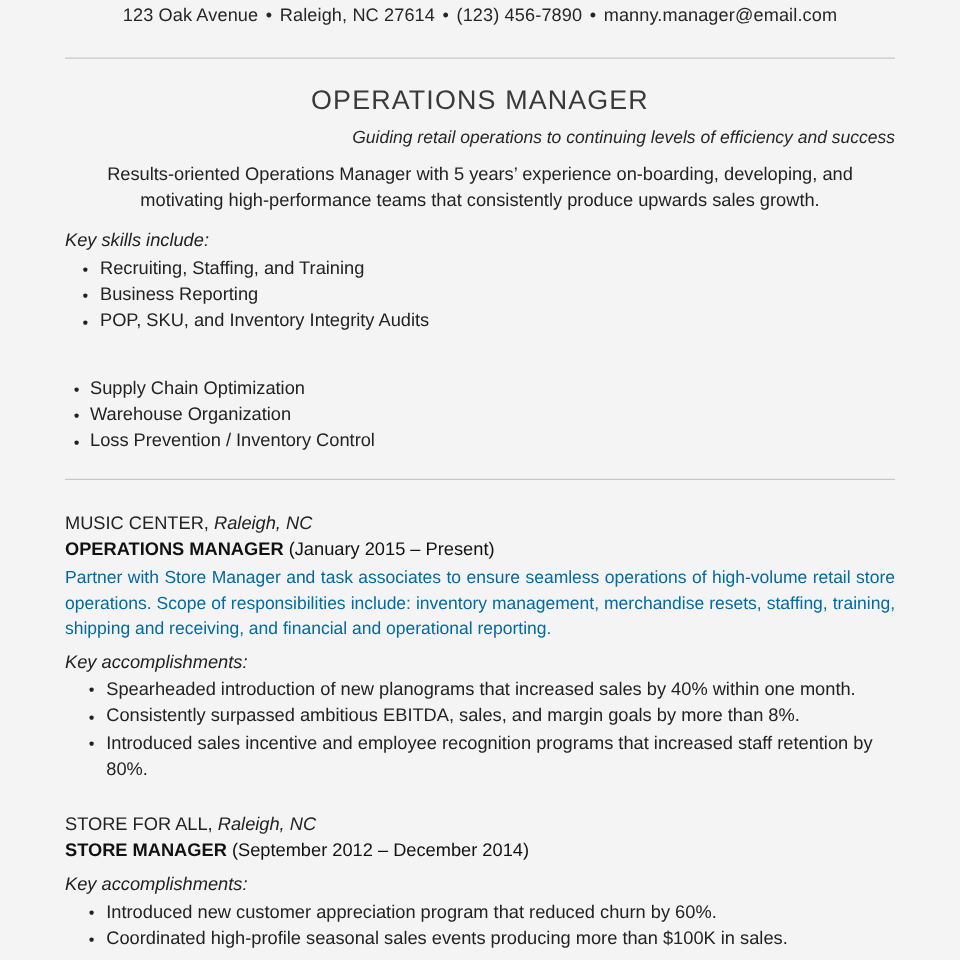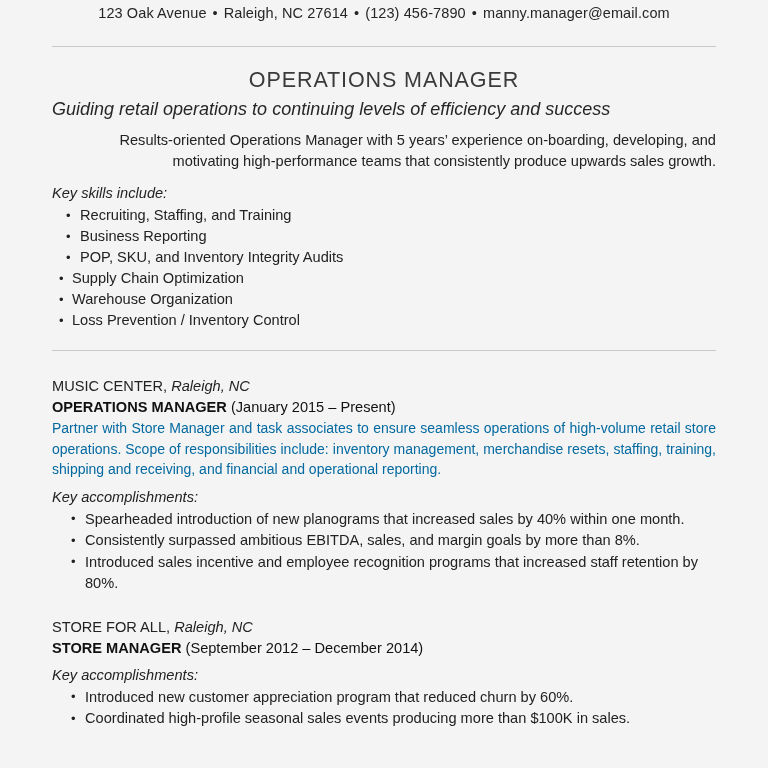--- a/index.html
+++ b/index.html
@@ -51,53 +51,53 @@
   .job-title {
     text-align: center;
     font-size: 21.5px;
     letter-spacing: 0.9px;
     color: #3a3a3a;
     font-weight: 400;
     margin-top: 20px;
     line-height: 26px;
   }
   .tagline {
-    text-align: left;
+    text-align: right;
     font-style: italic;
-    font-size: 18px;
+    font-size: 14px;
     color: #262626;
     margin-top: 6px;
     line-height: 20px;
   }
   .summary {
     font-size: 14.6px;
     line-height: 20.5px;
     color: #222;
     margin-top: 11px;
-    text-align: right;
+    text-align: center;
   }
 
   
   .label-italic {
     font-style: italic;
     font-size: 14.6px;
     color: #222;
     margin-top: 12px;
     line-height: 20px;
   }
   .skills-cols {
     display: flex;
     margin-top: 2px;
     flex-direction: column;
   }
   .skills-col {
     flex: 0 0 auto;
   }
   .skills-col.col-a { width: 306px; }
-  .skills-col.col-b { width: 340px; }
+  .skills-col.col-b { width: 340px; margin-top: 33px; }
   ul.bullets {
     list-style: none;
     margin: 0;
     padding: 0;
   }
   ul.bullets li {
     position: relative;
     font-size: 14.6px;
     line-height: 21px;
     color: #222;

